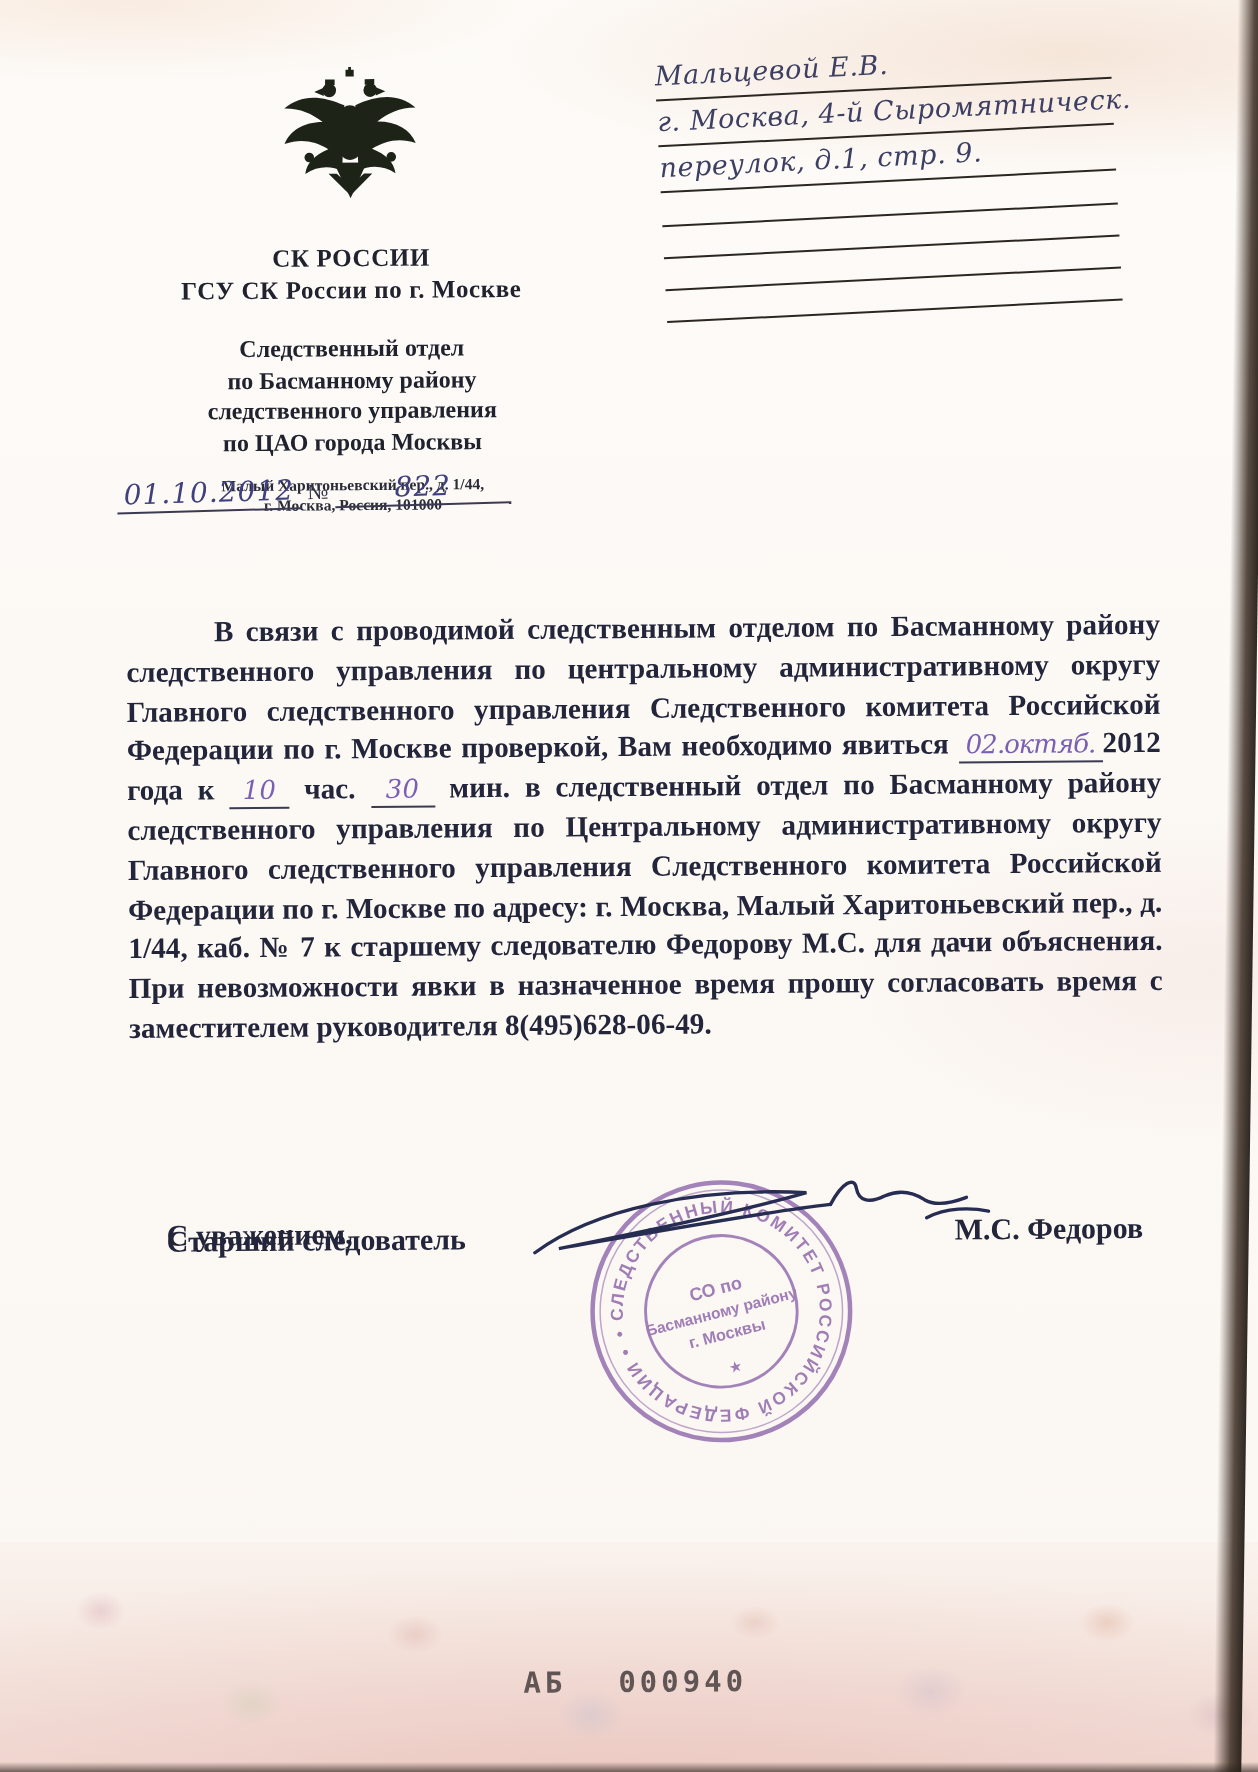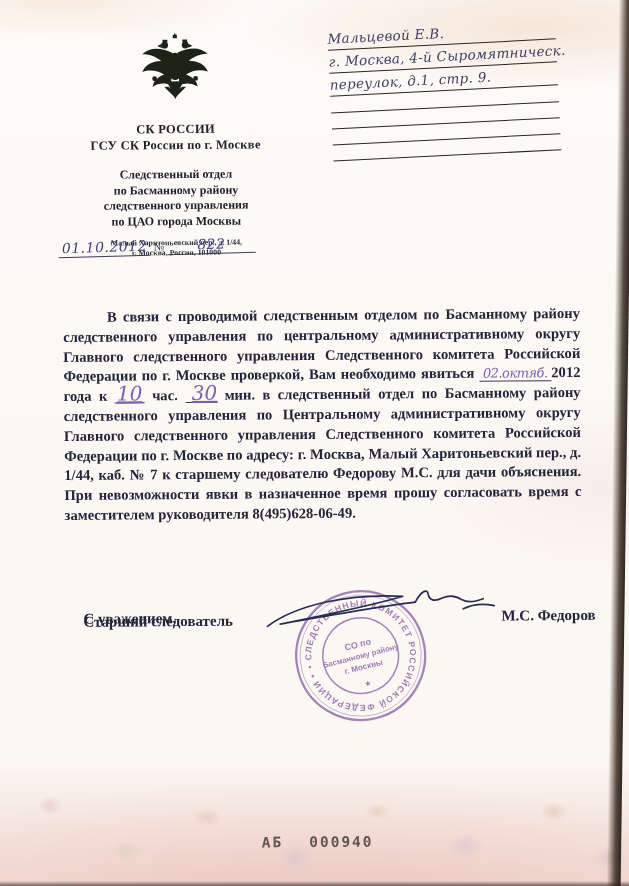--- a/index.html
+++ b/index.html
@@ -58,26 +58,26 @@
 
   
   .body-par{
     position:absolute;left:64px;top:306px;width:517px;
     font-size:14.6px;line-height:19.8px;font-weight:bold;text-align:justify;
     text-indent:44px;color:#23253a;
   }
   .blank{display:inline-block;text-indent:0;border-bottom:1.2px solid #3a3a50;text-align:center;line-height:14px;}
   .hw-purple{font-family:"DejaVu Serif", serif;font-style:italic;color:#7a5fb4;font-weight:normal;}
   .hw-date{font-size:13px;letter-spacing:-.5px;margin-top:48px;}
-  .hw-num{font-size:20px;text-decoration:underline;}
+  .hw-num{font-size:13px;}
 
   
   .closing-salute{position:absolute;left:82px;top:609px;font-size:15px;font-weight:bold;color:#23253a;}
   .closing-post{position:absolute;left:82px;top:612px;font-size:15px;font-weight:bold;color:#23253a;}
-  .closing-name{position:absolute;left:500px;top:609px;font-size:15px;font-weight:bold;color:#23253a;}
+  .closing-name{position:absolute;left:476px;top:609px;font-size:15px;font-weight:bold;color:#23253a;}
 
   .stamp{position:absolute;left:288px;top:585px;opacity:.72;}
   .sig{position:absolute;left:262px;top:588px;}
 
   
   .serial{position:absolute;left:0;right:0;top:834px;text-align:center;
     font-family:"DejaVu Sans Mono", monospace;font-weight:bold;font-size:14.5px;
     color:#2c2c30;letter-spacing:2px;}
   .serial .gap{display:inline-block;width:26px;}
 </style>
@@ -134,21 +134,21 @@
       <div class="addr-line short"></div>
       <div class="addr-line short"></div>
       <div class="addr-line short"></div>
       <div class="addr-line short"></div>
     </div>
 
     <div class="body-par"><span>В связи с проводимой следственным отделом по Басманному району следственного управления по центральному административному округу Главного следственного управления Следственного комитета Российской Федерации по г. Москве проверкой, Вам необходимо явиться</span>
       <span class="blank" style="min-width:72px;"><span class="hw-purple hw-date">02.октяб.</span></span><span>2012 года к</span>
       <span class="blank" style="min-width:30px;"><span class="hw-purple hw-num">10</span></span>
       <span>час.</span>
-      <span class="blank" style="min-width:32px;text-align:right;"><span class="hw-purple hw-num">30</span></span>
+      <span class="blank" style="min-width:32px;"><span class="hw-purple hw-num">30</span></span>
       <span>мин.</span>
       <span>в следственный отдел по Басманному району следственного управления по Центральному административному округу Главного следственного управления Следственного комитета Российской Федерации по г. Москве по адресу: г. Москва, Малый Харитоньевский пер., д. 1/44, каб. № 7 к старшему следователю Федорову М.С.  для дачи объяснения. При невозможности явки в назначенное время прошу согласовать время с заместителем руководителя 8(495)628-06-49.</span>
     </div>
 
     <div class="closing-salute">С уважением,</div>
     <div class="closing-post">Старший следователь</div>
     <div class="closing-name">М.С. Федоров</div>
 
     <svg class="stamp" width="142" height="142" viewBox="0 0 150 150">
       <g transform="rotate(-14 75 75)">

